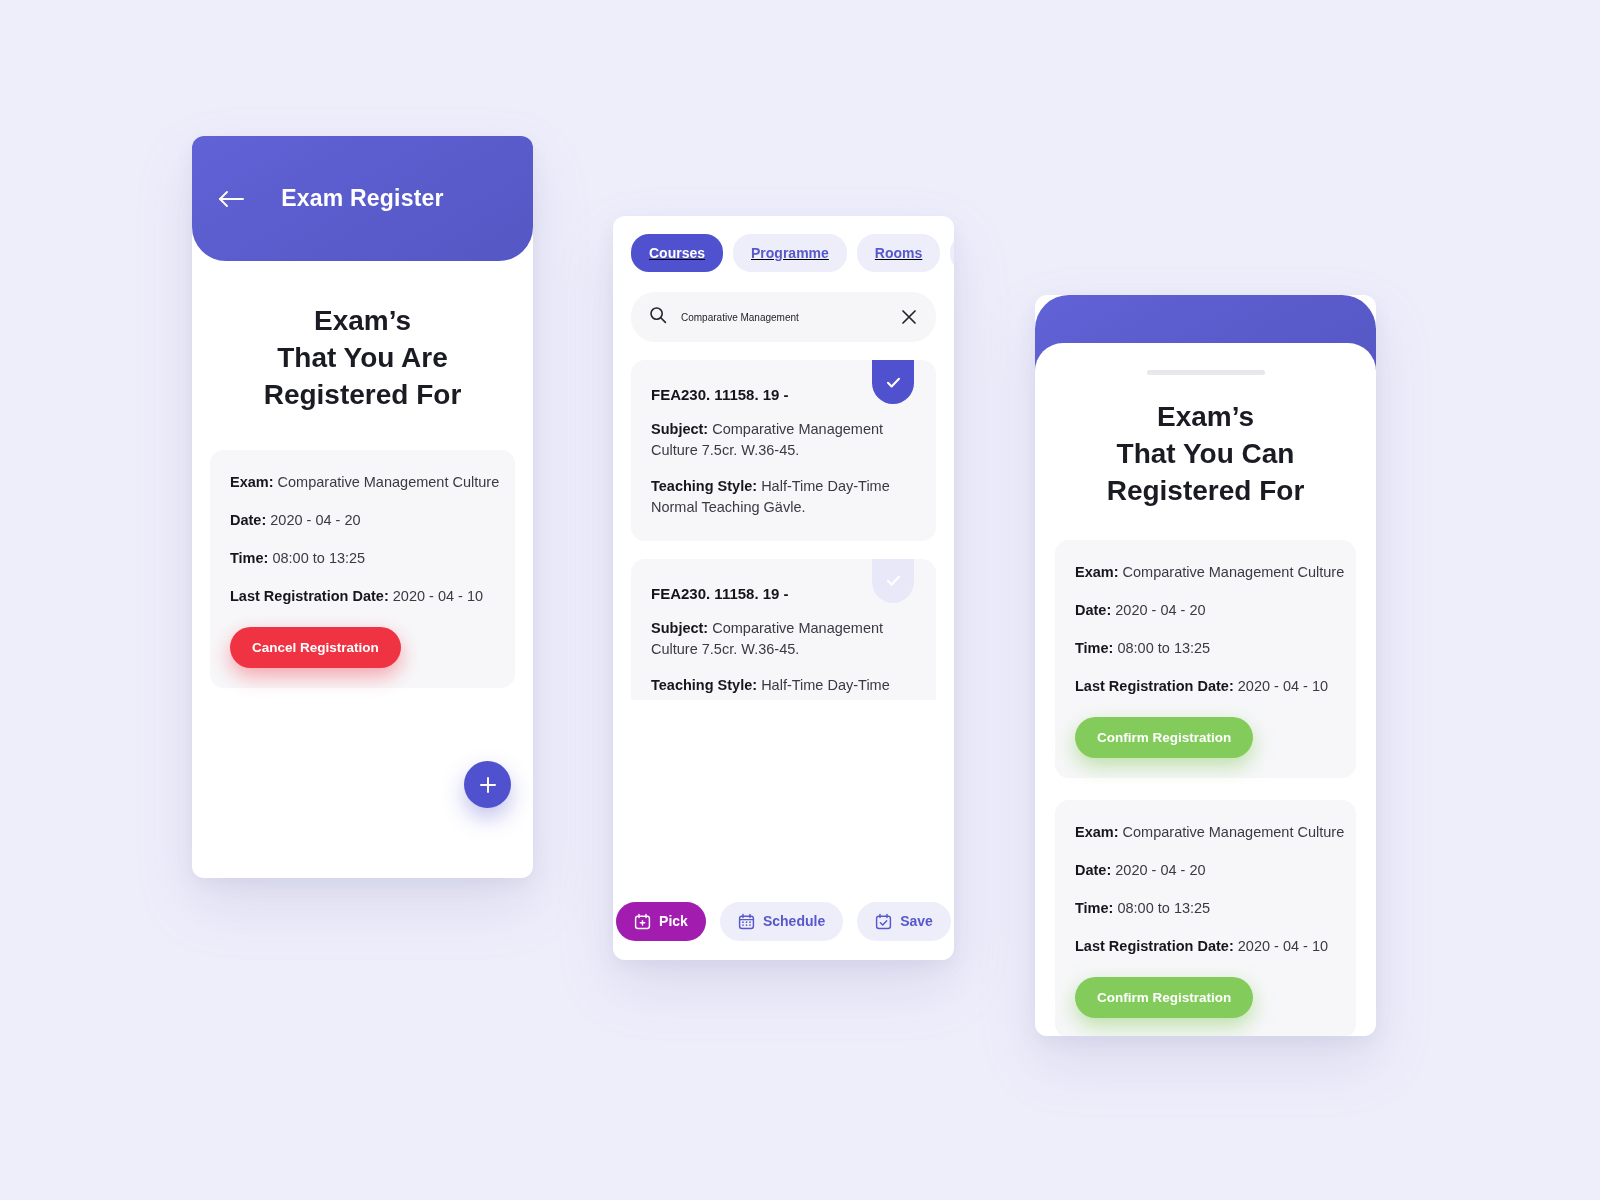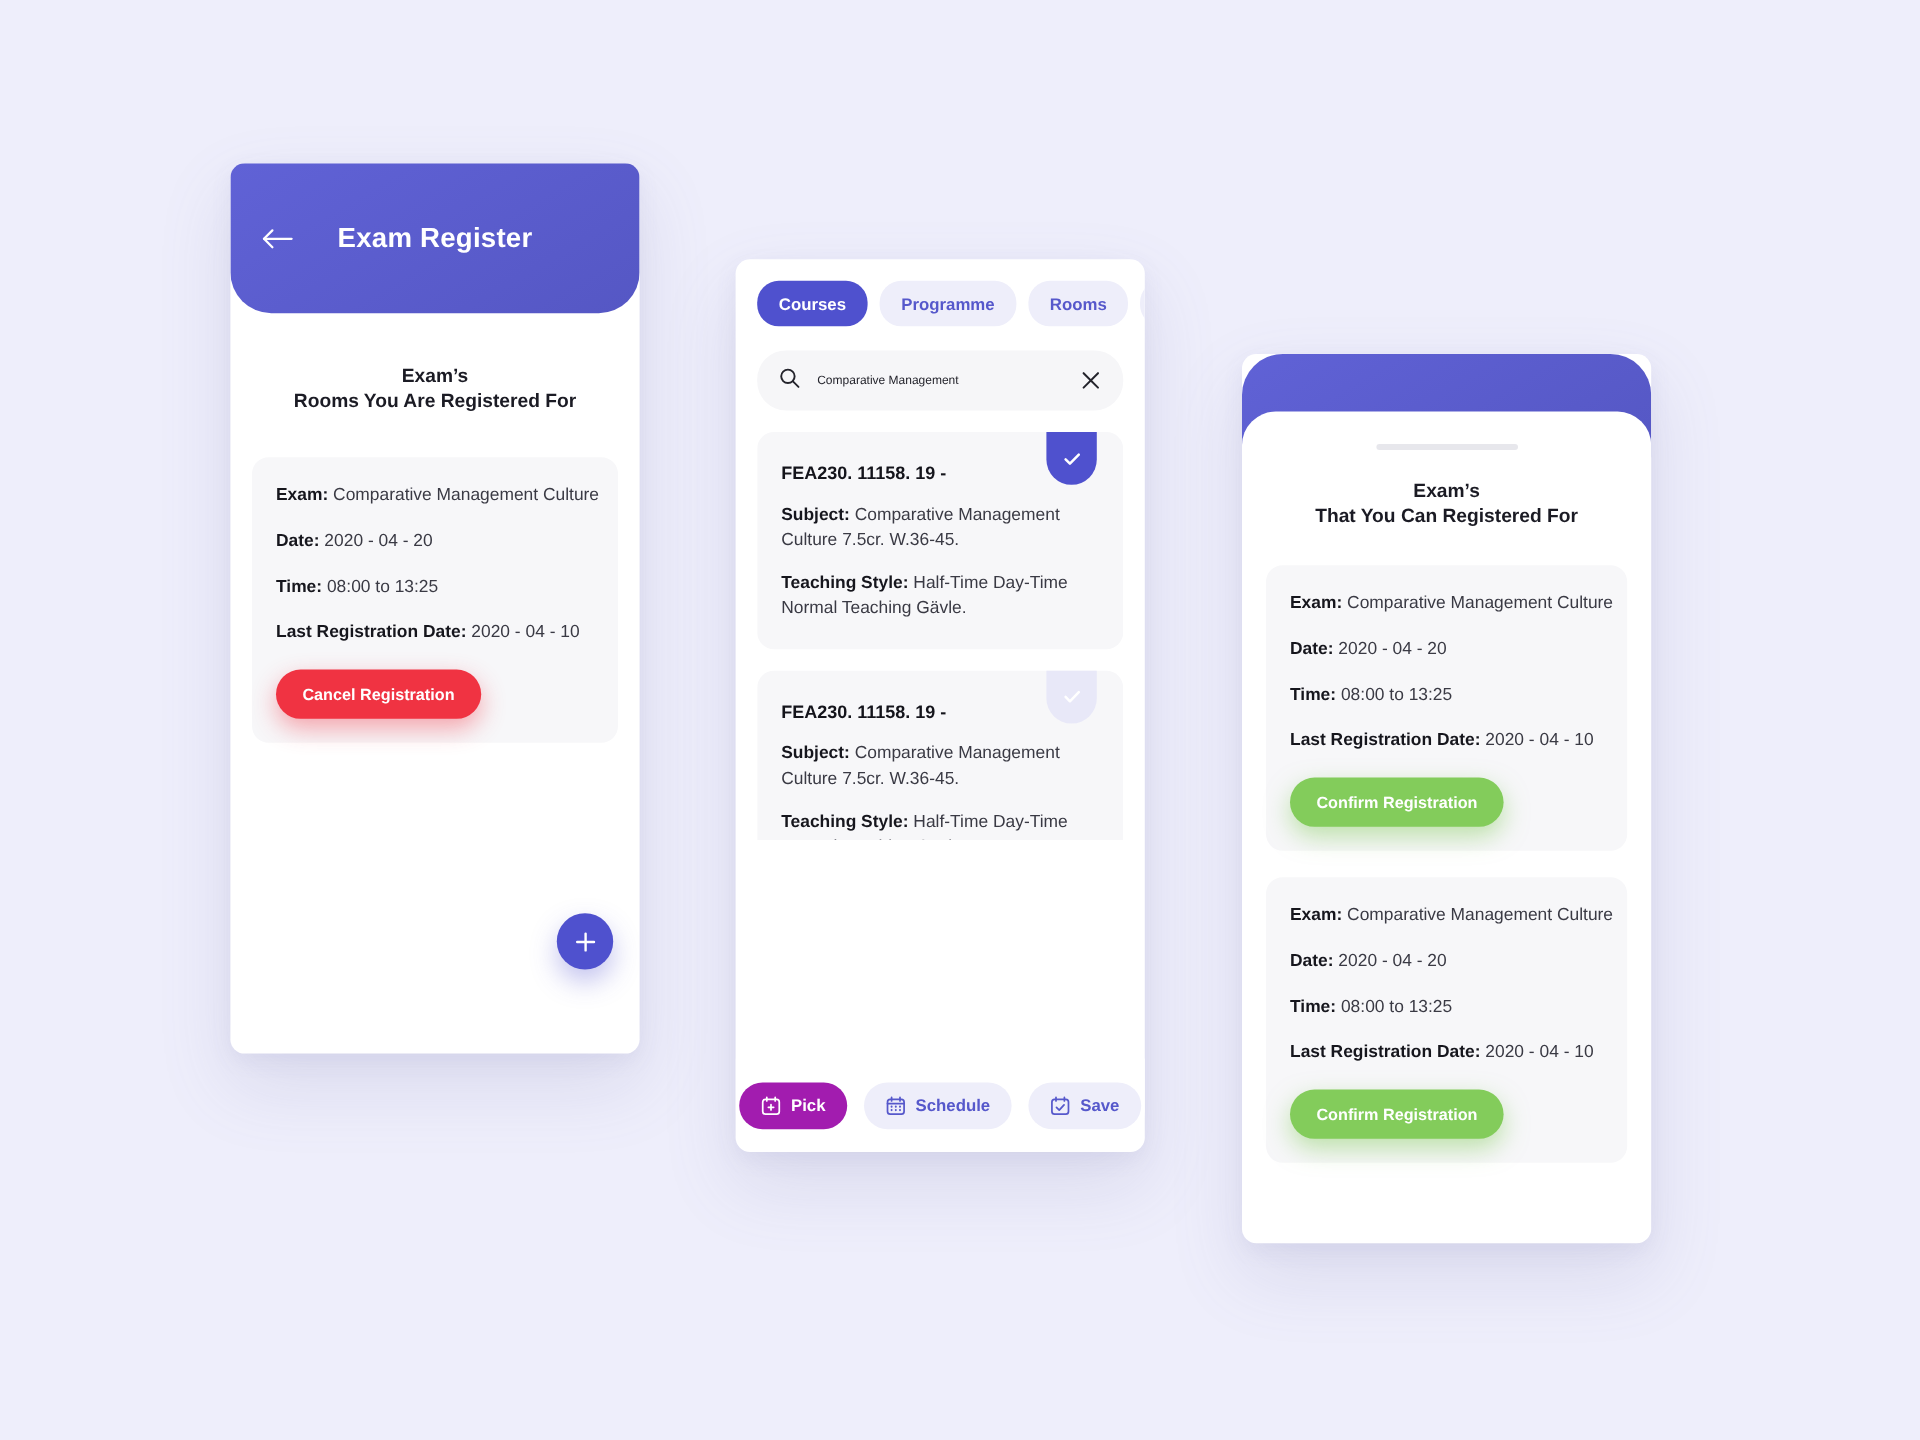--- a/index.html
+++ b/index.html
@@ -45,21 +45,21 @@
     margin-right: 30px;
   }
   #phone2 .hdr-title { font-size: 24px; }
 
   
   .page-title {
     text-align: center;
     color: #1B1B24;
     font-weight: bold;
     line-height: 1.32;
-    font-size: 16px;
+    font-size: 28px;
   }
   .page-title .l1 { display: block; }
   .page-title .l2 { display: block; }
 
   
   .info-card {
     background: #F7F7F9;
     border-radius: 14px;
     padding: 22px 20px 20px 20px;
   }
@@ -103,20 +103,21 @@
     display: flex; align-items: center; justify-content: center;
     cursor: pointer;
   }
   .fab svg { width: 22px; height: 22px; }
 
   
   .tabs {
     display: flex; gap: 10px;
     padding: 18px 18px 0 18px;
     overflow: hidden;
+    text-decoration: underline;
   }
   .tab {
     border-radius: 18px;
     padding: 11px 18px;
     font-size: 14px; font-weight: bold;
     background: #EEEEFA; color: #5658CB;
     white-space: nowrap; cursor: pointer;
     flex: 0 0 auto;
   }
   .tab.active { background: #4F51CE; color: #fff; }
@@ -227,21 +228,21 @@
           <path d="M26 10H3"></path>
             <path d="M10 3L3 10l7 7"></path>
         </svg>
       </span>
       <span class="hdr-title">Exam Register</span>
     </div>
 
     <div style="padding:42px 22px 0 22px;">
       <div class="page-title">
         <span class="l1">Exam’s</span>
-        <span class="l2">Rooms You Are Registered For</span>
+        <span class="l2">That You Are Registered For</span>
       </div>
     </div>
 
     <div style="padding:36px 18px 0 18px;">
       <div class="info-card">
         <div class="info-row">
           <b>Exam:</b>
           <span>Comparative Management Culture</span>
         </div>
         <div class="info-row">

